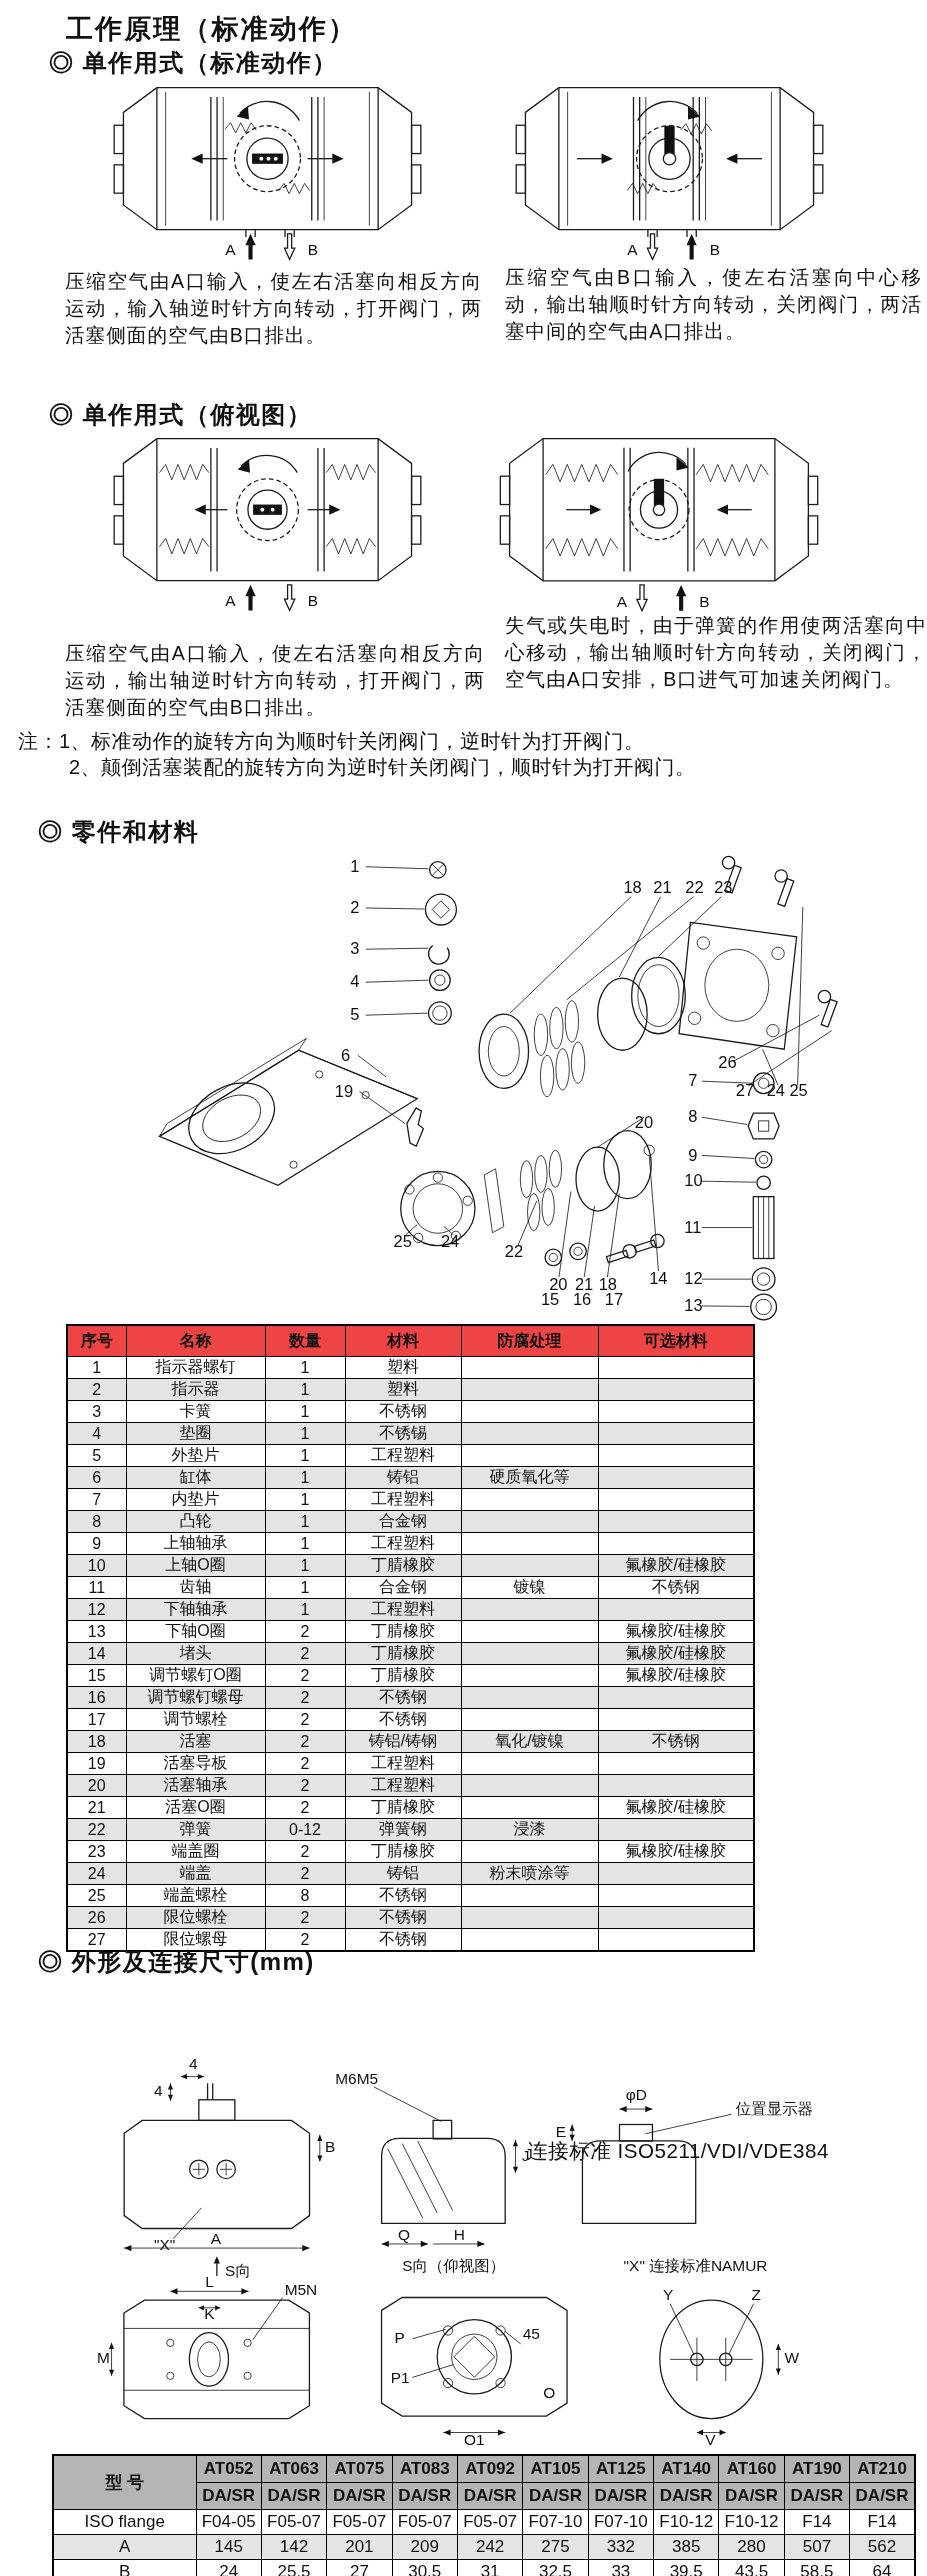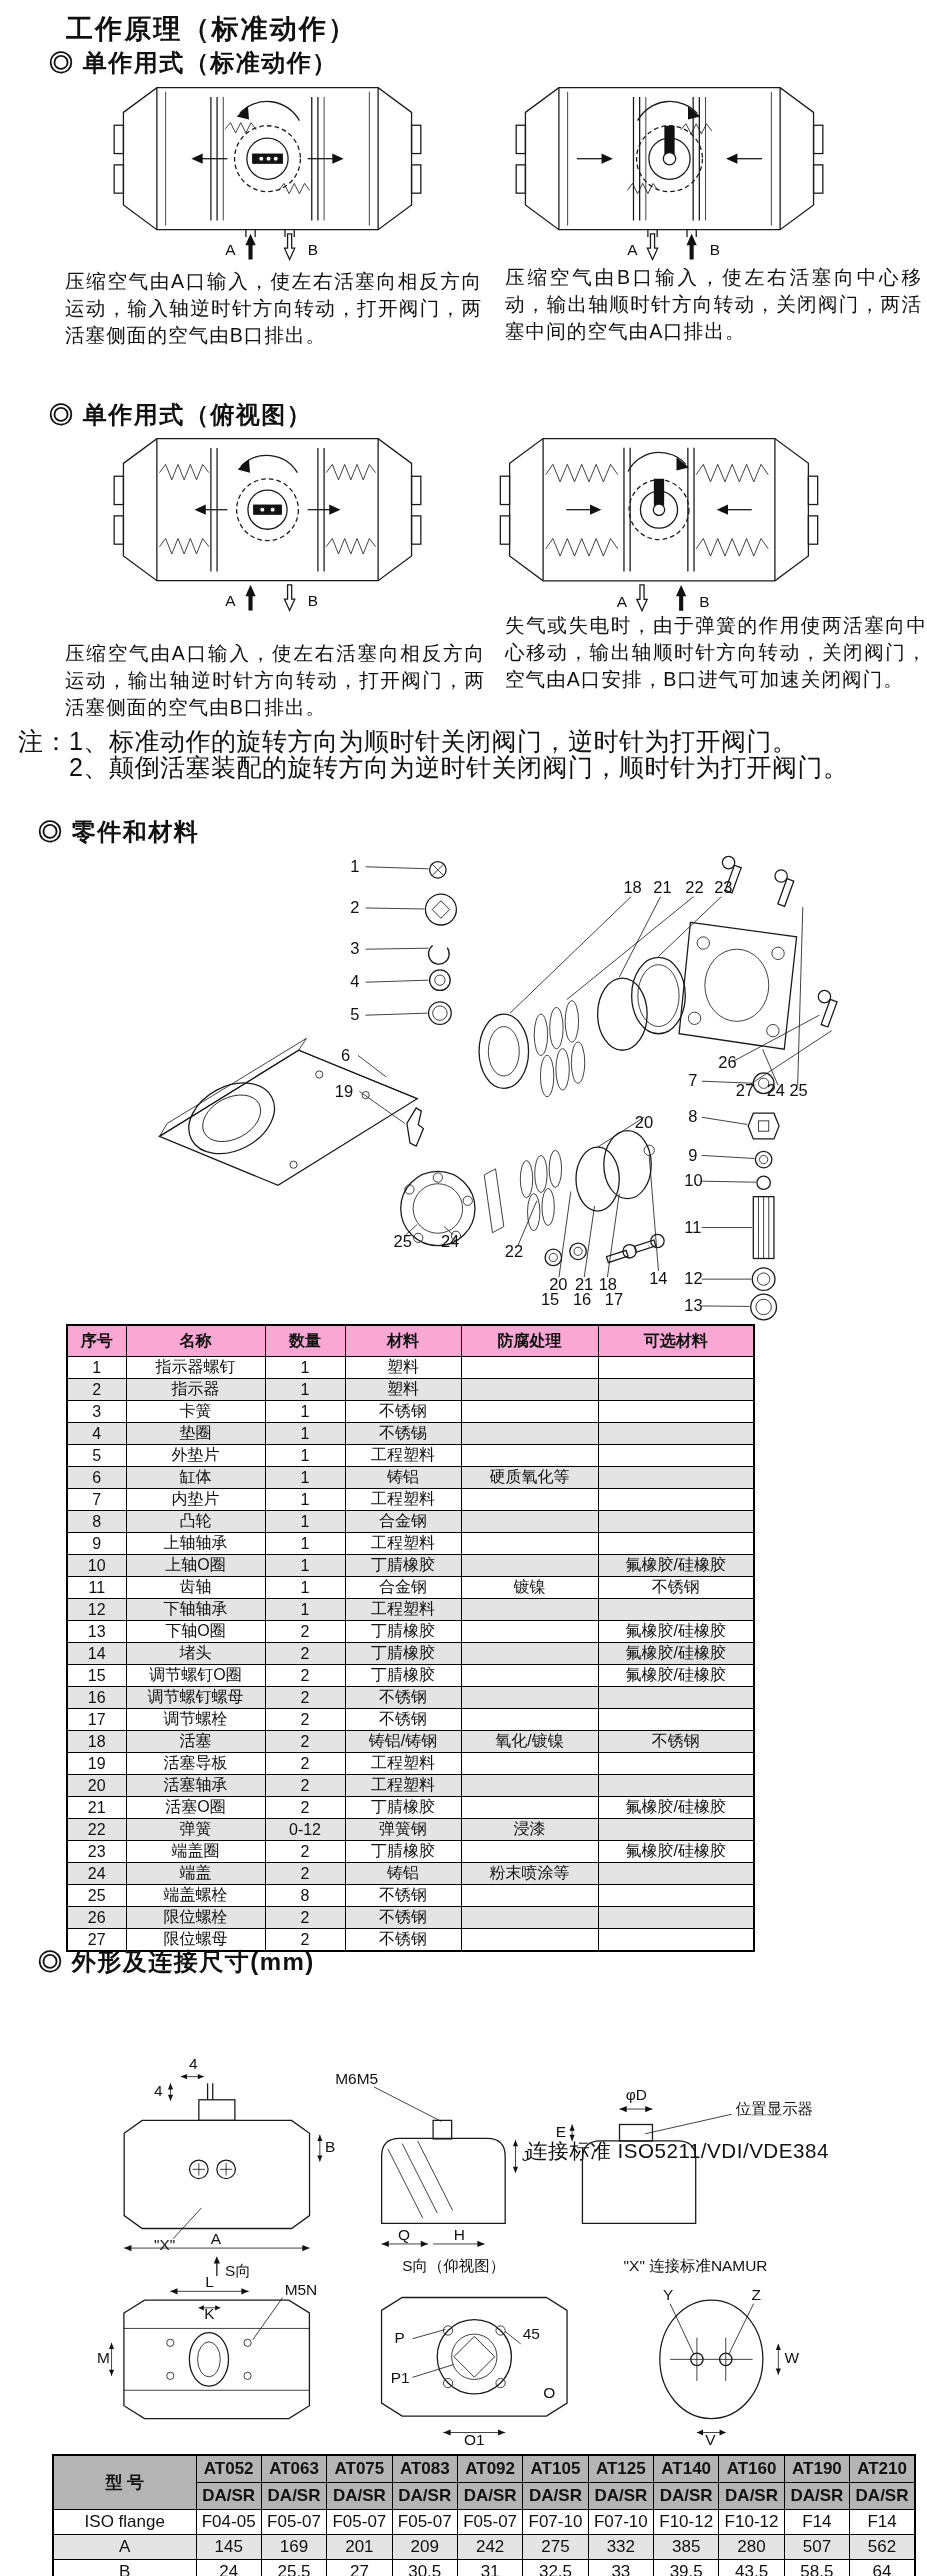--- a/index.html
+++ b/index.html
@@ -1,34 +1,34 @@
 <!DOCTYPE html>
 <html style="font-size:8.2px"><head>
 <meta charset="utf-8">
 <style>
   html,body{margin:0;padding:0;background:#ffffff;}
   body{width:927px;height:3091px;position:relative;font-family:"Liberation Sans",sans-serif;color:#111;}
   .abs{position:absolute;}
   .page-title{left:66px;top:11.3px;font-size:27px;font-weight:700;letter-spacing:2.1px;}
   .sec-heading{font-size:24px;font-weight:800;letter-spacing:1.5px;}
   .para{font-size:19.6px;line-height:27px;letter-spacing:1px;text-align:justify;font-weight:500;margin-left:16px;}
-  .note-line{font-size:25px;line-height:26px;letter-spacing:0.5px;font-weight:500;}
+  .note-line{font-size:20px;line-height:26px;letter-spacing:0.5px;font-weight:500;}
   .std-text{font-size:20.6px;letter-spacing:0.5px;font-weight:500;}
   svg{overflow:visible;}
   svg .ln{stroke:#1a1a1a;stroke-width:2.5;fill:none;}
   svg .thin{stroke:#1a1a1a;stroke-width:1.6;fill:none;}
   svg .fill{fill:#111;stroke:none;}
   svg .open{fill:#ffffff;stroke:#1a1a1a;stroke-width:2.5;}
   svg text{font-family:"Liberation Sans",sans-serif;fill:#111;}
   svg .lbl{font-size:30px;}
   svg .co{font-size:32px;}
   
   table{border-collapse:collapse;table-layout:fixed;}
   .parts-table{left:66px;top:1324px;width:686px;font-size:16px;text-align:center;border:2.1px solid #000;}
-  .parts-table th{background:#f9a8d4;height:30px;font-weight:600;text-align:center;}
+  .parts-table th{background:#ef4444;height:30px;font-weight:600;text-align:center;}
   .parts-table td{height:20.6px;}
   .parts-table th,.parts-table td{border:1px solid #000;border-top-width:1.5px;border-bottom-width:1.5px;padding:0;overflow:hidden;white-space:nowrap;}
   .parts-table tbody tr:nth-child(even){background:#e4e4e4;}
   
   .spec-table{left:52px;top:2454px;width:864px;font-size:17px;text-align:center;border:2.1px solid #000;}
   .spec-table th{background:#b4b4b4;height:26px;font-weight:600;}
   .spec-table td{height:24px;}
   .spec-table th,.spec-table td{border:1px solid #000;border-top-width:1.5px;border-bottom-width:1.5px;padding:0;overflow:hidden;white-space:nowrap;}
   .spec-table tbody tr:nth-child(even){background:#e4e4e4;}
 </style>
@@ -851,21 +851,21 @@
         <td>F07-10</td>
         <td>F07-10</td>
         <td>F10-12</td>
         <td>F10-12</td>
         <td>F14</td>
         <td>F14</td>
       </tr>
       <tr>
         <td>A</td>
         <td>145</td>
-        <td>169</td>
+        <td>142</td>
         <td>201</td>
         <td>209</td>
         <td>242</td>
         <td>275</td>
         <td>332</td>
         <td>385</td>
         <td>280</td>
         <td>507</td>
         <td>562</td>
       </tr>

